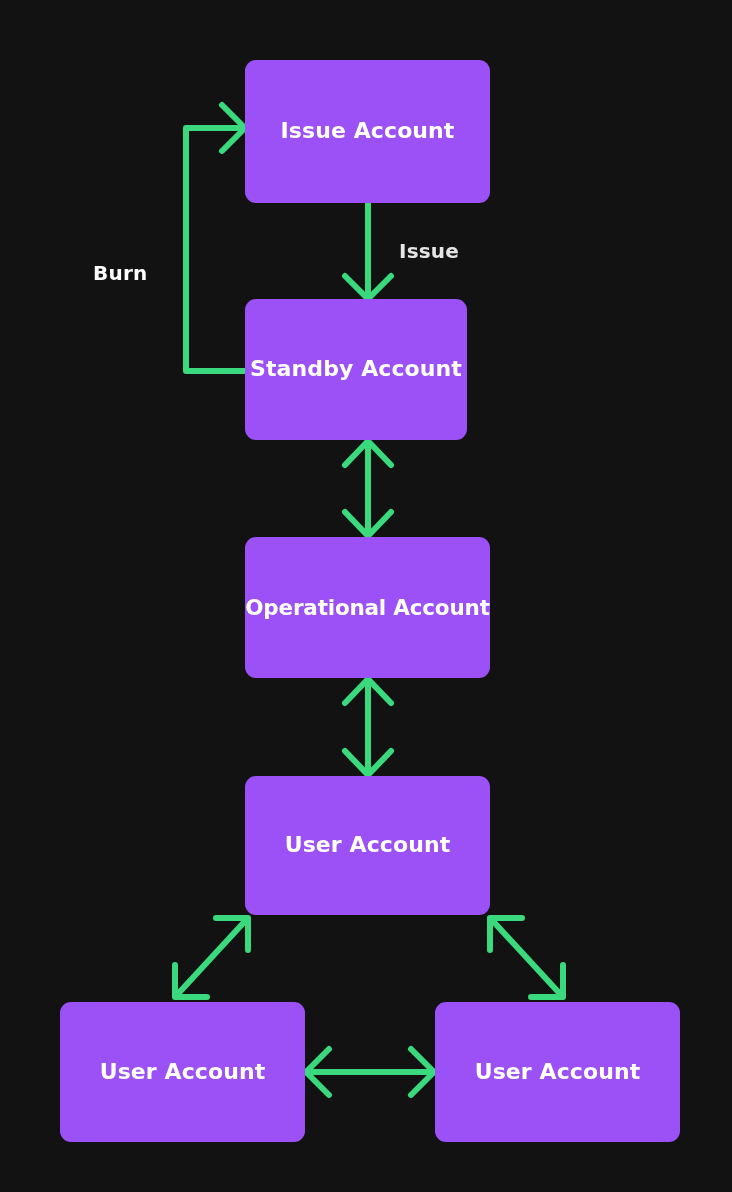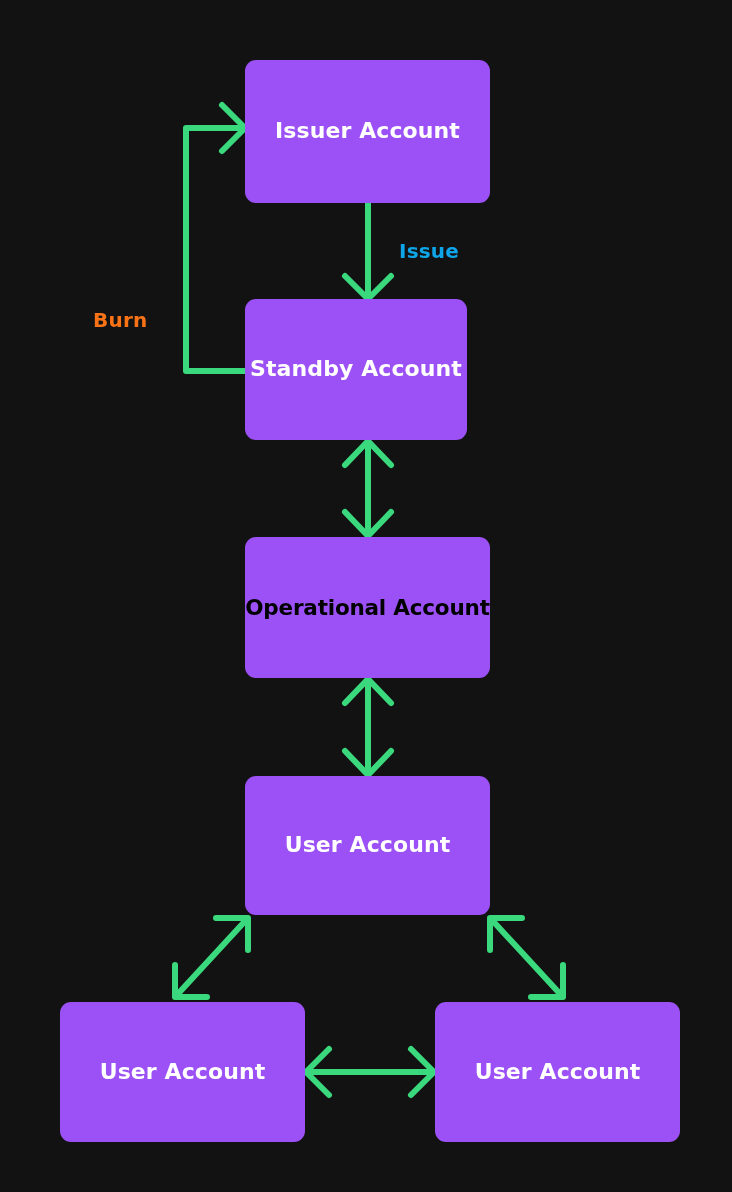--- a/index.html
+++ b/index.html
@@ -120,40 +120,40 @@
     </g>
 
     <g>
       <line x1="307" y1="1072" x2="433" y2="1072" stroke="#3ad97d" stroke-width="6" stroke-linecap="round"></line>
       <polyline points="329,1049 306,1072 329,1095" fill="none" stroke="#3ad97d" stroke-width="6" stroke-linecap="round" stroke-linejoin="round"></polyline>
       <polyline points="411,1049 434,1072 411,1095" fill="none" stroke="#3ad97d" stroke-width="6" stroke-linecap="round" stroke-linejoin="round"></polyline>
     </g>
   </svg>
 
   <div class="node" id="node-issuer" style="background: rgb(155, 81, 245);">
-    <span class="node-label" style="color: rgb(255, 255, 255);">Issuer Account</span>
+    <span class="node-label" style="color: rgb(255, 255, 255);">Issue Account</span>
   </div>
 
   <div class="node" id="node-standby" style="background: rgb(155, 81, 245);">
     <span class="node-label" style="color: rgb(255, 255, 255);">Standby Account</span>
   </div>
 
   <div class="node wide-text" id="node-operational" style="background: rgb(155, 81, 245);">
-    <span class="node-label" style="color: #000000;">Operational Account</span>
+    <span class="node-label" style="color: #ffffff;">Operational Account</span>
   </div>
 
   <div class="node" id="node-user-main" style="background: rgb(155, 81, 245);">
     <span class="node-label" style="color: rgb(255, 255, 255);">User Account</span>
   </div>
 
   <div class="node" id="node-user-left" style="background: rgb(155, 81, 245);">
     <span class="node-label" style="color: rgb(255, 255, 255);">User Account</span>
   </div>
 
   <div class="node" id="node-user-right" style="background: rgb(155, 81, 245);">
     <span class="node-label" style="color: rgb(255, 255, 255);">User Account</span>
   </div>
 
-  <div class="edge-label" id="label-issue" style="color: #0ea5e9;">Issue</div>
+  <div class="edge-label" id="label-issue" style="color: #e5e5e5;">Issue</div>
 
-  <div class="edge-label" id="label-burn" style="color: #f97316; margin-top: 47px;">Burn</div>
+  <div class="edge-label" id="label-burn" style="color: #ffffff;">Burn</div>
 
 </div>
 
 </body></html>

